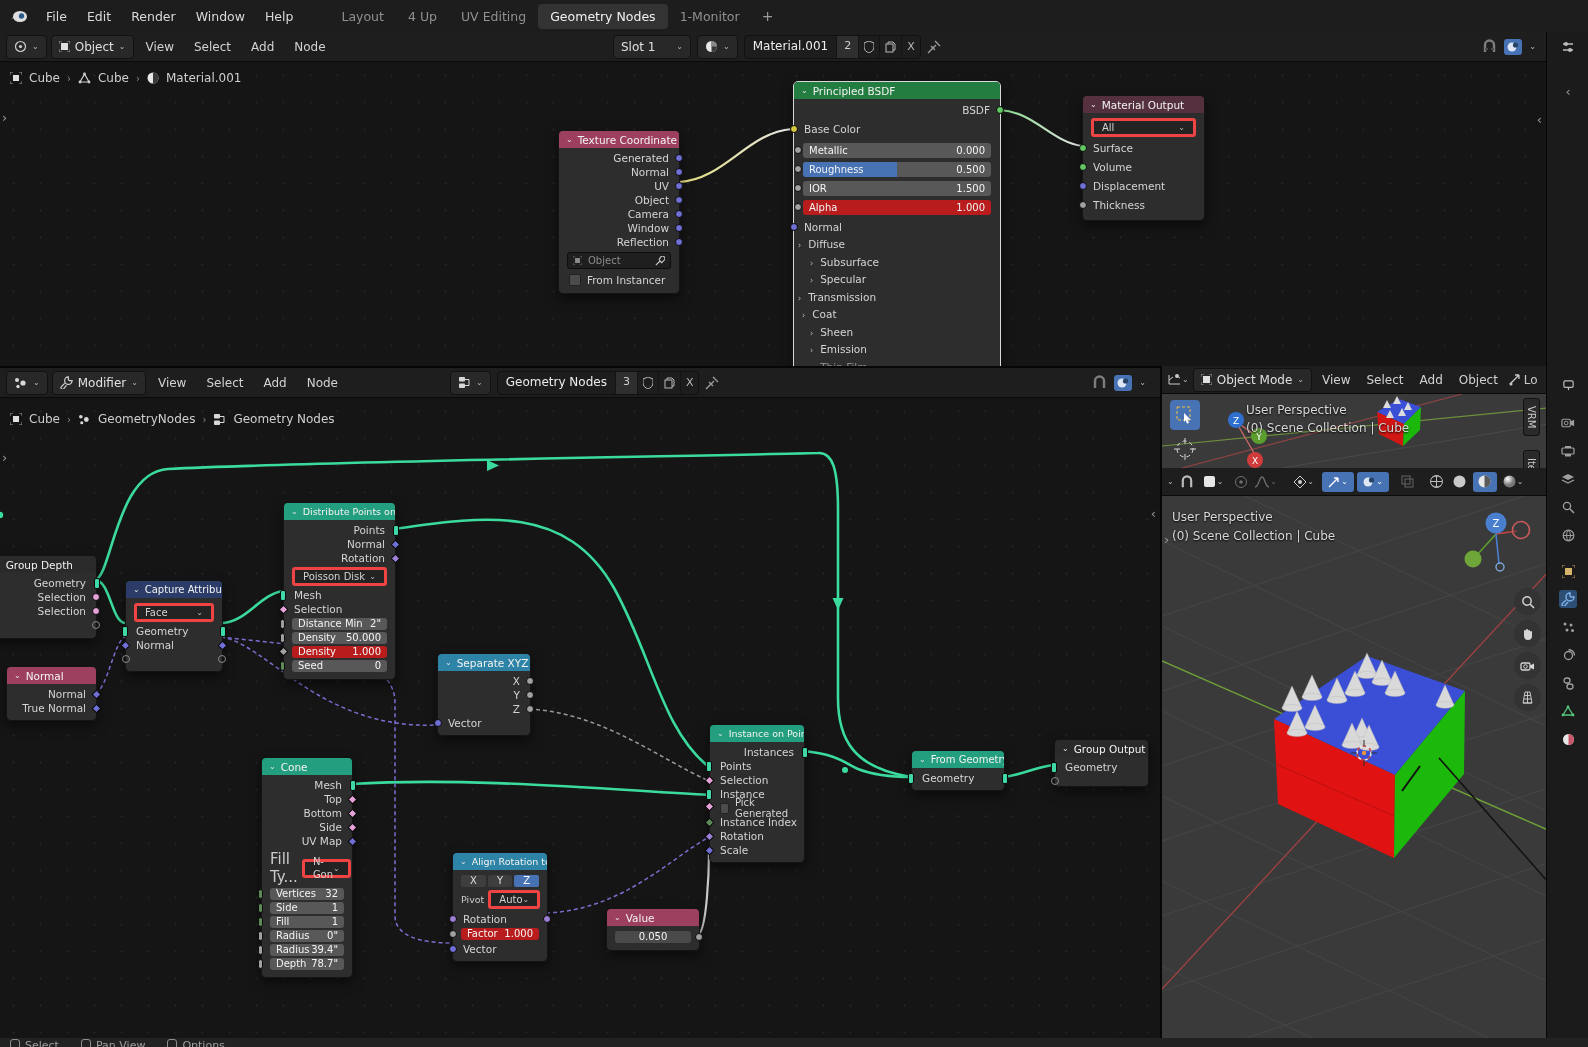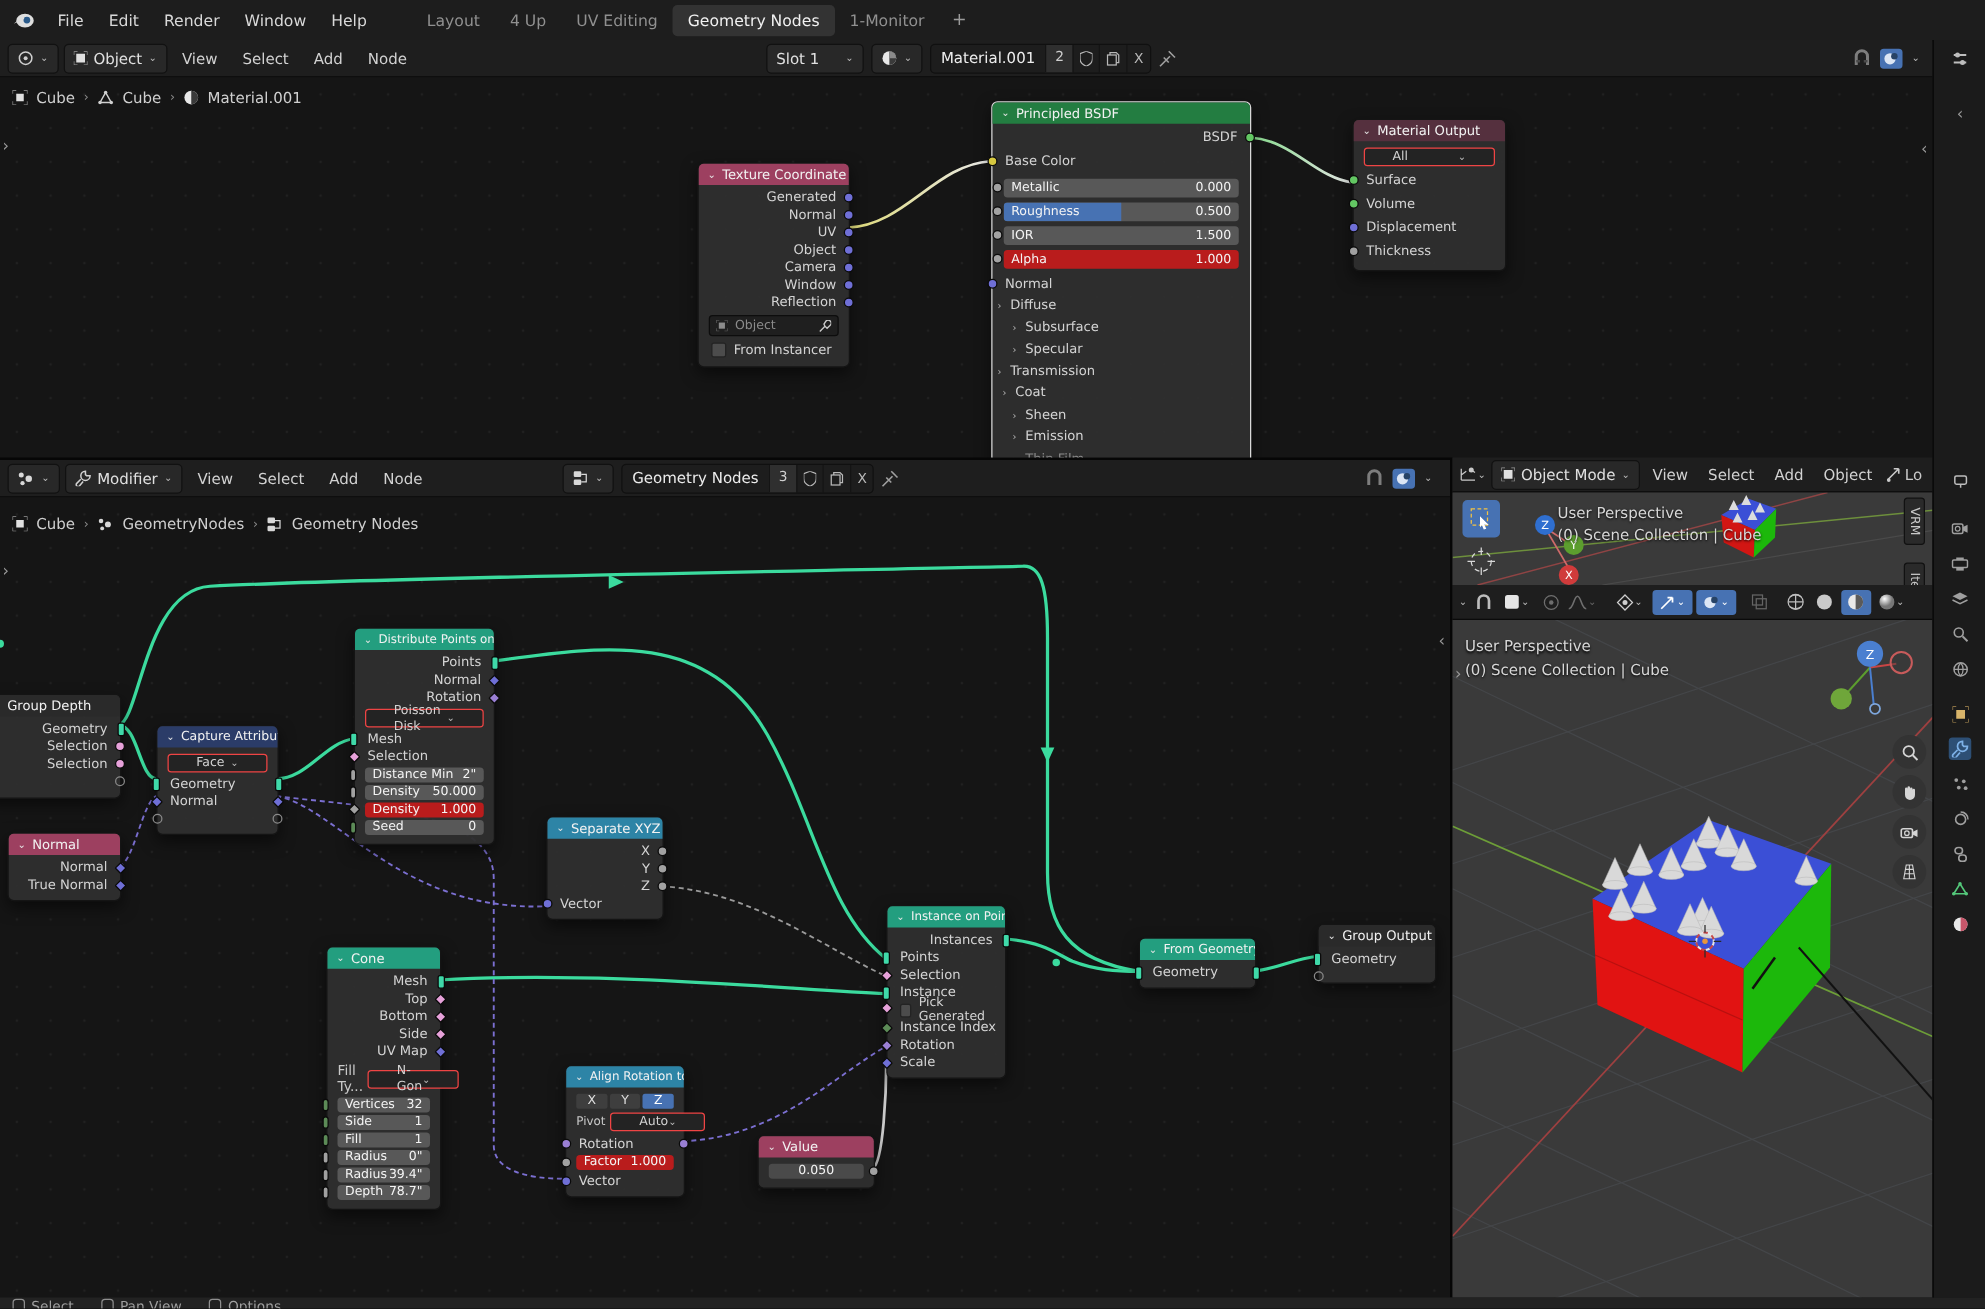--- a/index.html
+++ b/index.html
@@ -33,21 +33,21 @@
   .h-teal{background:#239e7f;} .h-blue{background:#2d84a6;} .h-navy{background:#2b3c68;} .h-dark{background:#2a2a2a;}
   .nbody{padding:3px 0 5px 0;position:relative;}
   .nr{position:relative;height:14px;line-height:14px;padding:0 10px;white-space:nowrap;}
   .nr.r{text-align:right;}
   .sk{position:absolute;width:8px;height:8px;top:3px;border-radius:50%;border:1px solid #0a0a0a;box-sizing:border-box;z-index:25;}
   .sk.sq{width:6px;height:11px;top:1.5px;border-radius:2px;}
   .sk.dm{width:7px;height:7px;top:3.5px;transform:rotate(45deg);border-radius:1px;}
   .sk.pl{width:5px;height:10px;top:1px;border-radius:2.5px;}
   .sk.hollow{background:transparent!important;border:1px solid #8a8a8a;}
   .sl{left:-4px;} .sr{right:-4px;}
-  .dd{position:relative;height:13px;line-height:13px;background:#232323;border:1px solid #ef4444;border-radius:3px;margin:2px 8px;padding:0 22px;font-size:10px;color:#d2d2d2;display:flex;justify-content:space-between;align-items:center;}
+  .dd{position:relative;height:13px;line-height:13px;background:#232323;border:3px solid #ef4444;border-radius:3px;margin:2px 8px;padding:0 8px;font-size:10px;color:#d2d2d2;display:flex;justify-content:space-between;align-items:center;}
   .wgrow{position:relative;margin:2px 8px;}
   .wg{position:relative;height:12px;line-height:12px;background:#585858;border-radius:3px;font-size:10px;color:#f4f4f4;display:flex;justify-content:space-between;padding:0 6px;overflow:hidden;}
   .wg .lb,.wg .vl{position:relative;z-index:2;}
   .wg .fl{position:absolute;left:0;top:0;bottom:0;background:#4772b3;z-index:1;}
   .wg.blue{background:#b91c1c;}
   .wgrow .sk{top:1px;}
   .cbrow{display:flex;align-items:center;gap:6px;padding:2px 10px;position:relative;}
   .cb{width:10px;height:10px;background:#4c4c4c;border:1px solid #232323;border-radius:2px;}
   .objfield{display:flex;align-items:center;gap:6px;background:#1f1f1f;border:1px solid #0d0d0d;border-radius:3px;margin:3px 8px;height:15px;padding:0 5px;color:#8b8b8b;font-size:10px;}
   .axbtns{display:flex;gap:2px;margin:2px 8px;}
@@ -532,21 +532,21 @@
             <span class="nchev">⌄</span>
             <span>Cone</span>
           </div>
         <div class="nbody">
           <div class="nr r"><span>Mesh</span><span class="sk sq sr" style="background:#3fd9a9"></span></div>
           <div class="nr r"><span>Top</span><span class="sk dm sr" style="background:#e6a1d9"></span></div>
           <div class="nr r"><span>Bottom</span><span class="sk dm sr" style="background:#e6a1d9"></span></div>
           <div class="nr r"><span>Side</span><span class="sk dm sr" style="background:#e6a1d9"></span></div>
           <div class="nr r"><span>UV Map</span><span class="sk dm sr" style="background:#6f6fd6"></span></div>
           <div style="display:flex;align-items:center;gap:4px;margin:2px 8px">
-            <span style="font-size:11px;color:#c9c9c9">Fill Ty...</span>
+            <span style="font-size:15px;color:#c9c9c9">Fill Ty...</span>
             <span class="dd" style="flex:1;margin:0">
                 <span>N-Gon</span>
                 <span class="chev">⌄</span>
               </span>
           </div>
           <div class="wgrow">
               <div class="wg">
                 <span class="lb">Vertices</span>
                 <span class="vl">32</span>
               </div>

